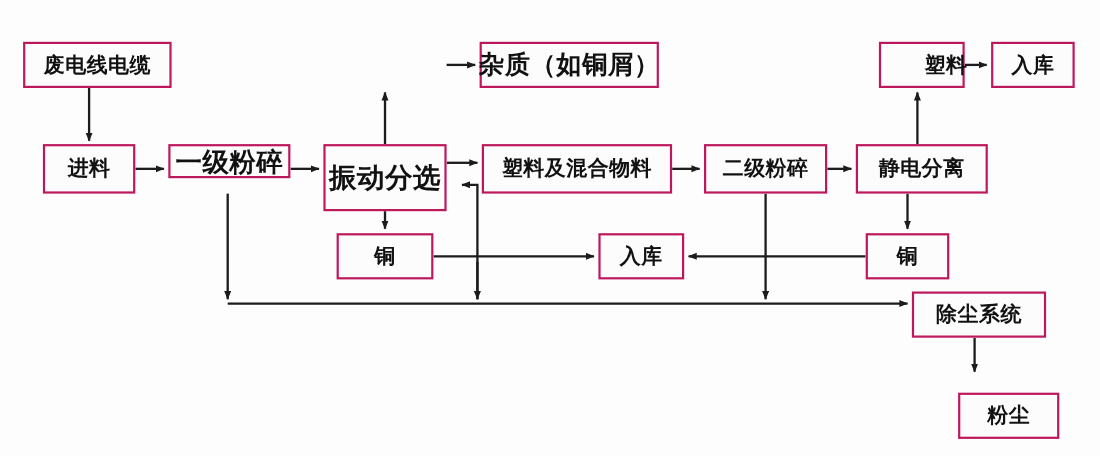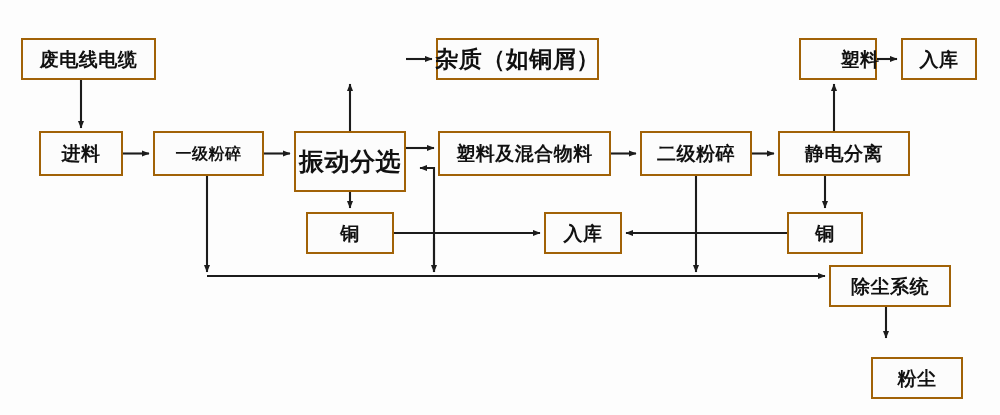--- a/index.html
+++ b/index.html
@@ -21,21 +21,21 @@
   #flow-svg {
     position: absolute;
     left: 0;
     top: 0;
     width: 1000px;
     height: 415px;
   }
   .node {
     position: absolute;
     box-sizing: border-box;
-    border: 2px solid #a16207;
+    border: 2px solid #be185d;
     background: #fcfcfc;
     display: flex;
     align-items: center;
     justify-content: center;
     color: #111111;
     font-family: "DejaVu Sans", "Liberation Sans", sans-serif;
     font-weight: 700;
     letter-spacing: 0.5px;
     line-height: 1;
     white-space: nowrap;
@@ -111,37 +111,37 @@
   </div>
 
   <div class="node" style="left:901px; top:38px; width:76px; height:42px; font-size:19px;">
     <span>入库</span>
   </div>
 
   <div class="node" style="left:39px; top:131px; width:84px; height:45px; font-size:19px;">
     <span>进料</span>
   </div>
 
-  <div class="node" style="left:153px; top:131px; width:111px; height:45px; font-size:16px;">
+  <div class="node" style="left:153px; top:131px; width:111px; height:31px; font-size:24px;">
     <span>一级粉碎</span>
   </div>
 
   <div class="node" style="left:294px; top:131px; width:112px; height:61px; font-size:25px;">
     <span>振动分选</span>
   </div>
 
   <div class="node" style="left:438px; top:131px; width:173px; height:45px; font-size:19px;align-items:center;">
     <span>塑料及混合物料</span>
   </div>
 
   <div class="node" style="left:640px; top:131px; width:112px; height:45px; font-size:19px;">
     <span>二级粉碎</span>
   </div>
 
-  <div class="node" style="left:778px; top:131px; width:132px; height:45px; font-size:19px;">
+  <div class="node" style="left:778px; top:131px; width:120px; height:45px; font-size:19px;">
     <span>静电分离</span>
   </div>
 
   <div class="node" style="left:306px; top:212px; width:88px; height:42px; font-size:19px;">
     <span>铜</span>
   </div>
 
   <div class="node" style="left:544px; top:212px; width:78px; height:42px; font-size:19px;">
     <span>入库</span>
   </div>

